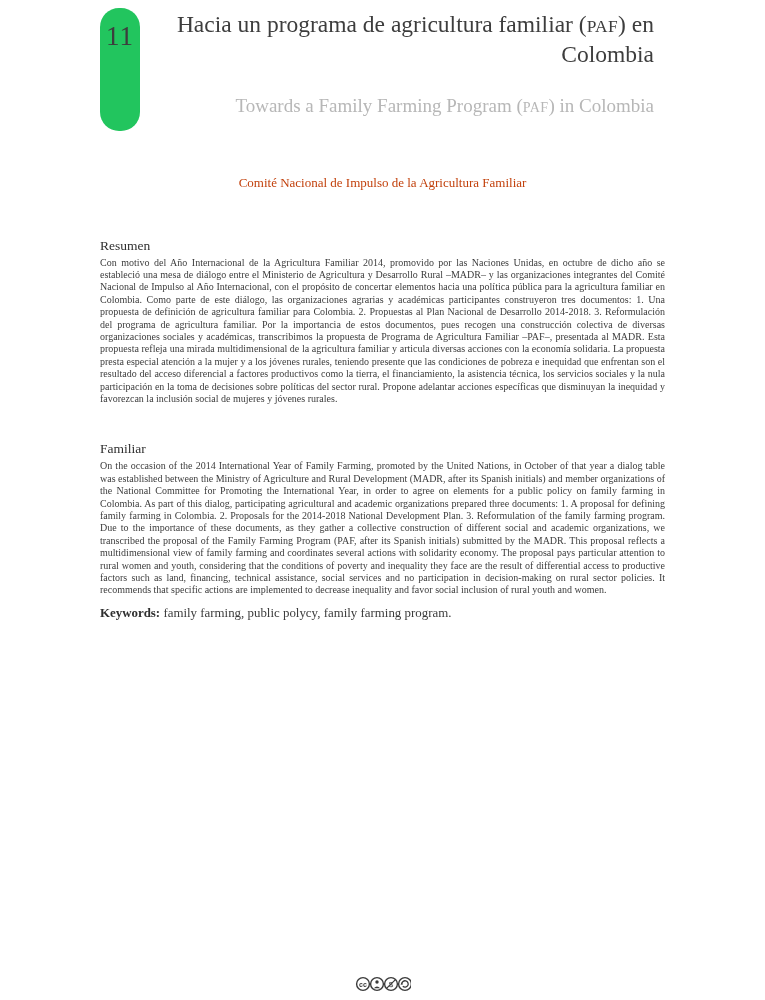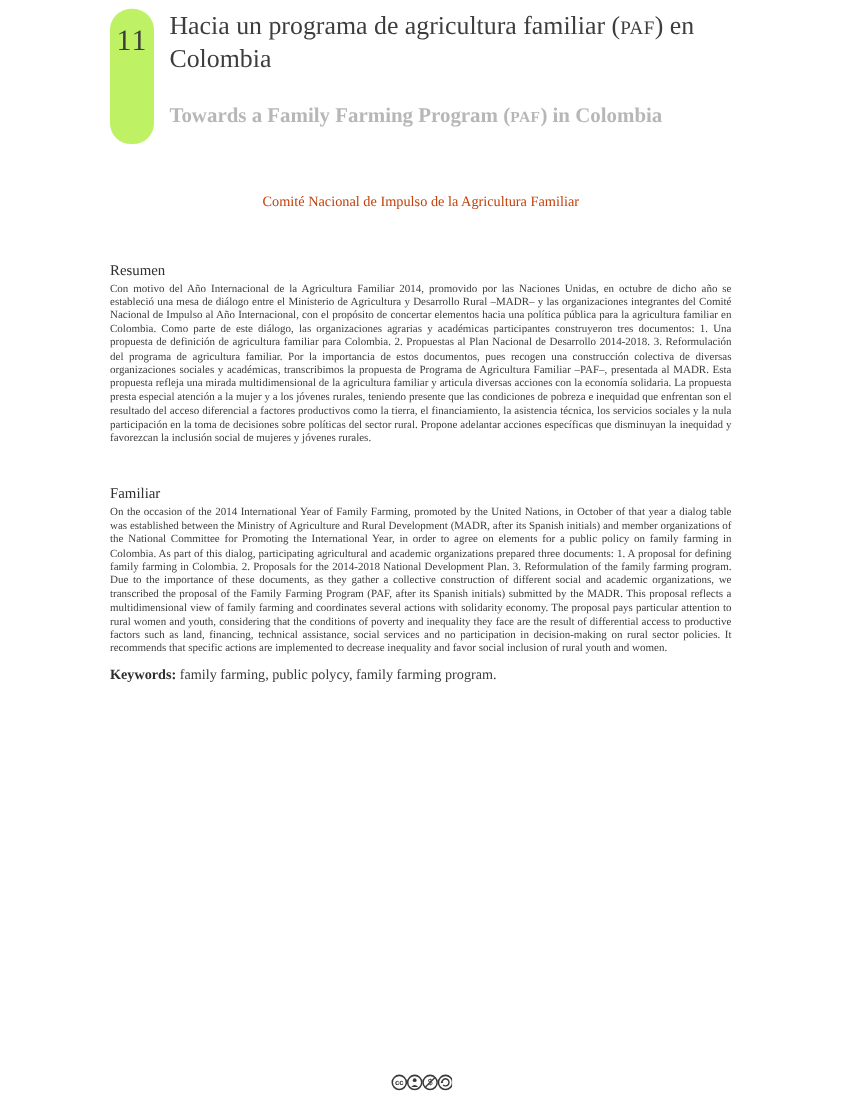--- a/index.html
+++ b/index.html
@@ -12,34 +12,34 @@
   .page {
     position: relative;
     width: 765px; height: 1000px;
     background: #ffffff;
     padding: 8px 100px 0 100px;
     overflow: hidden;
   }
   .chapter-header { display: flex; align-items: stretch; margin-bottom: 44px; }
   .chapter-bar {
     flex: 0 0 40px; width: 40px;
-    background: #bef264;
+    background: #22c55e;
     text-align: center;
     padding-top: 13px;
     border-radius: 19px;
   }
   .chapter-num { font-size: 27px; color: #3d3d3d; letter-spacing: 1px; }
-  .titles { padding: 2px 0 14px 14px; }
+  .titles { padding: 2px 0 14px 14px; text-align: right; }
   .title {
     font-size: 23.5px; font-weight: 400;
     color: #3d3d3d; line-height: 1.27;
     max-width: 500px;
   }
   .subtitle {
-    font-size: 19px; font-weight: 700;
+    font-size: 19px; font-weight: 400;
     color: #b7b7b7; margin-top: 25px;
   }
   .acronym { font-size: 0.74em; letter-spacing: 0.4px; }
   .author {
     text-align: center; font-size: 13px;
     color: #c2410c; margin-bottom: 47px;
   }
   .section { margin-bottom: 36px; }
   .sec-heading { font-size: 13.5px; font-weight: 400; color: #2f2f2f; margin-bottom: 3px; }
   .body-par {

